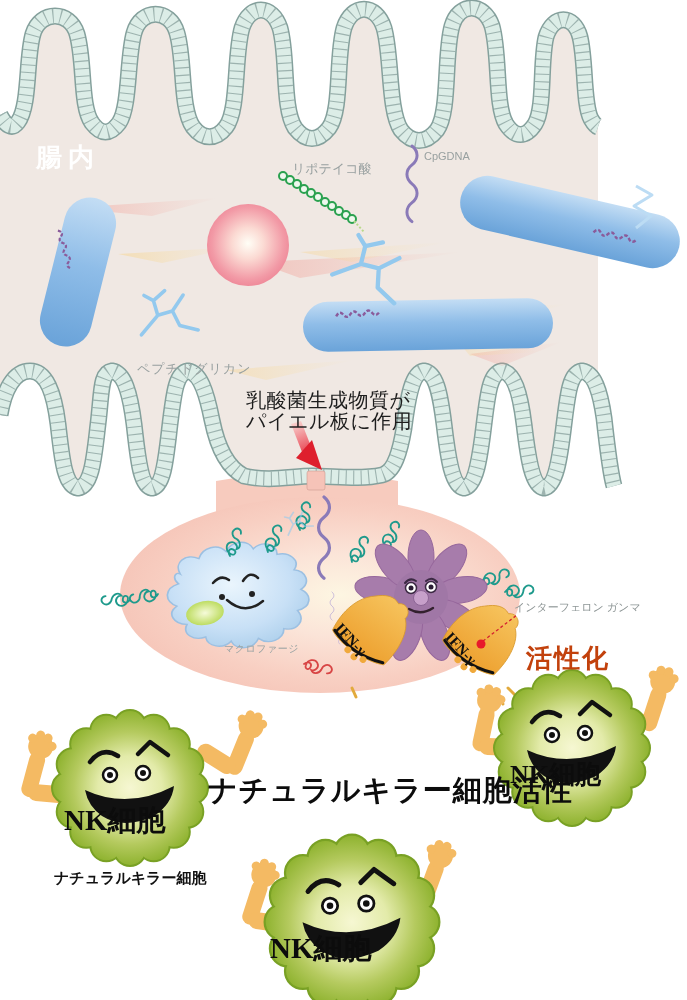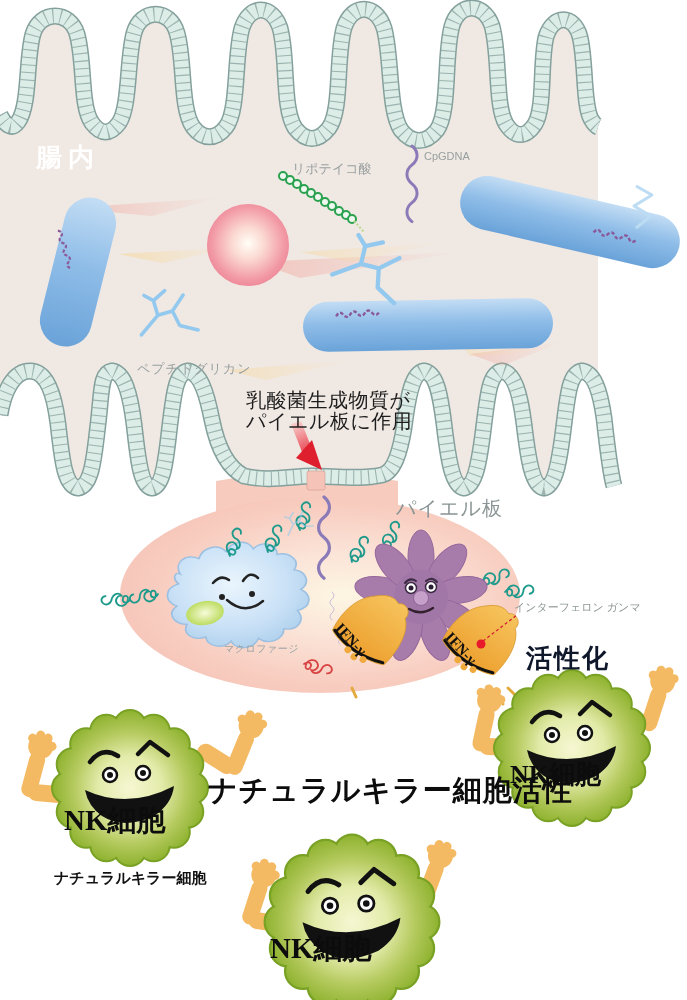--- a/index.html
+++ b/index.html
@@ -14,21 +14,21 @@
   .lbl-pep{left:137px;top:328px;font-size:13px;letter-spacing:1px;margin-top:32px;}
   .lbl-lacto{left:346px;top:324px;font-size:15px;color:#fff;letter-spacing:1px;}
   .lbl-anno{left:246px;top:390px;font-size:20px;line-height:21px;color:#1d1d1d;letter-spacing:.5px;}
   .lbl-peyer{left:396px;top:495px;font-size:20px;color:#8a9494;letter-spacing:1px;}
   .lbl-macro{left:224px;top:642px;font-size:10px;color:#9aa3a3;letter-spacing:.5px;}
   .lbl-ifn{font-family:"Liberation Serif",serif;font-size:15px;font-weight:700;color:#101010;
            transform:rotate(47deg);transform-origin:0 0;}
   .ifn1{left:344px;top:620px;} .ifn2{left:454px;top:629px;}
   .lbl-interferon{left:514px;top:600px;font-size:11px;color:#8e9696;}
   .lbl-activation{left:526px;top:641px;font-family:"Liberation Serif",serif;font-size:26px;
-                  font-weight:700;color:#0f172a;letter-spacing:2px;}
+                  font-weight:700;color:#c2410c;letter-spacing:2px;}
   .lbl-nk{font-family:"Liberation Serif",serif;font-weight:700;color:#0c0c0c;text-align:left;}
   .nk-tr{left:510px;top:757px;width:124px;font-size:26px;}
   .nk-l{left:64px;top:801px;width:132px;font-size:29px;}
   .nk-b{left:270px;top:929px;width:164px;font-size:29px;}
   .lbl-nkfull{left:54px;top:869px;font-family:"Liberation Serif",serif;font-size:15px;
               font-weight:700;color:#111;}
   .lbl-activity{left:208px;top:771px;font-family:"Liberation Serif",serif;font-size:29px;
                 font-weight:700;color:#0c0c0c;letter-spacing:1px;}
   
   .bandOutline{fill:none;stroke:#84a09c;stroke-width:17;}
@@ -335,21 +335,20 @@
   <div class="lbl lbl-lumen">腸内</div>
   <div class="lbl lbl-gray lbl-lipo">リポテイコ酸</div>
   <div class="lbl lbl-gray lbl-cpg">CpGDNA</div>
   <div class="lbl lbl-gray lbl-pep">ペプチドグリカン</div>
 
   <div class="lbl lbl-anno">
     <div>乳酸菌生成物質が</div>
     <div>パイエル板に作用</div>
   </div>
 
-  <div class="lbl lbl-peyer">パイエル板</div>
   <div class="lbl lbl-macro">マクロファージ</div>
   <div class="lbl lbl-ifn ifn1">IFN-γ</div>
   <div class="lbl lbl-ifn ifn2">IFN-γ</div>
   <div class="lbl lbl-interferon">インターフェロン ガンマ</div>
 
   <div class="lbl lbl-activation">活性化</div>
   <div class="lbl lbl-nk nk-tr">NK細胞</div>
   <div class="lbl lbl-nk nk-l">NK細胞</div>
   <div class="lbl lbl-nk nk-b">NK細胞</div>
   <div class="lbl lbl-nkfull">ナチュラルキラー細胞</div>

